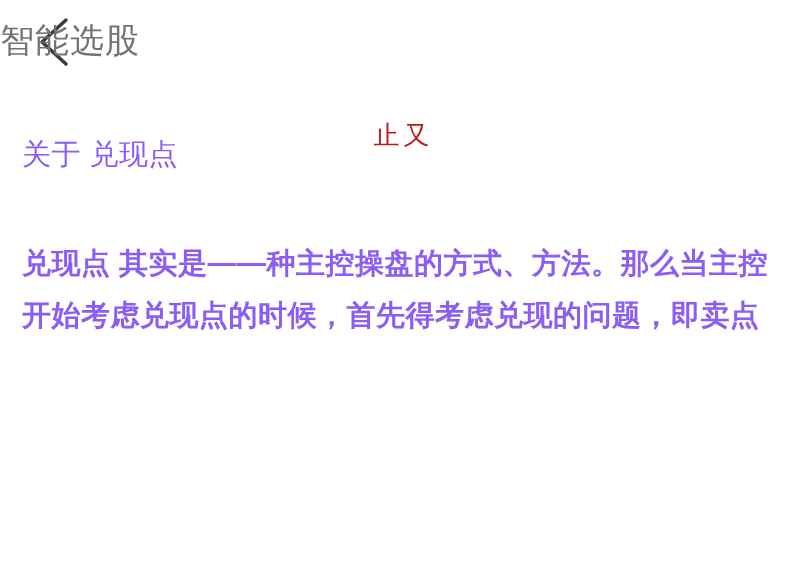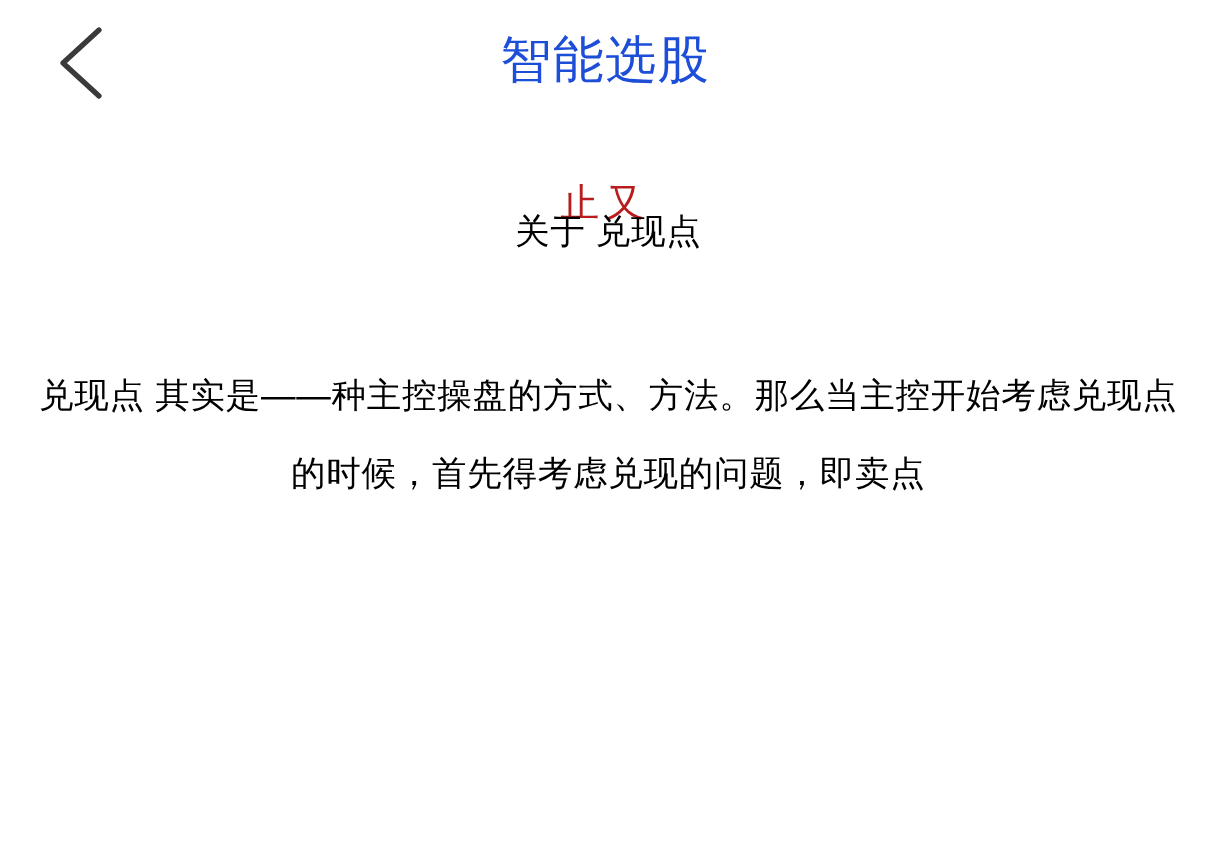--- a/index.html
+++ b/index.html
@@ -38,25 +38,24 @@
     cursor: pointer;
   }
   .back-btn svg {
     display: block;
   }
   .header-title {
     position: absolute;
     left: 0;
     right: 0;
     top: 18px;
-    text-align: center;
     font-size: 34px;
     line-height: 44px;
     letter-spacing: 1px;
-    color: #1d4ed8;
+    color: #737373;
     font-weight: 400;
   }
   
   .watermark {
     position: absolute;
     left: 0;
     right: 0;
     top: 78px;
     text-align: center;
     font-size: 26px;
@@ -67,30 +66,29 @@
   }
   
   .content {
     position: absolute;
     left: 22px;
     right: 18px;
     top: 128px;
     bottom: 0;
   }
   .para {
-    font-size: 23px;
+    font-size: 29px;
     line-height: 52px;
-    color: #000000;
+    color: #8b5cf6;
     letter-spacing: 0.5px;
     white-space: pre-wrap;
     word-break: break-all;
-    text-align: center;
   }
   .para.p1 { margin: 0 0 0 0; }
-  .para.p2 { margin: 57px 0 0 0; }
+  .para.p2 { margin: 57px 0 0 0; font-weight: bold; }
   .para.p3 { margin: 52px 0 0 0; }
 </style>
 </head>
 <body>
 
 <div class="screen">
 
   <div class="header">
 
     <div class="back-btn">

